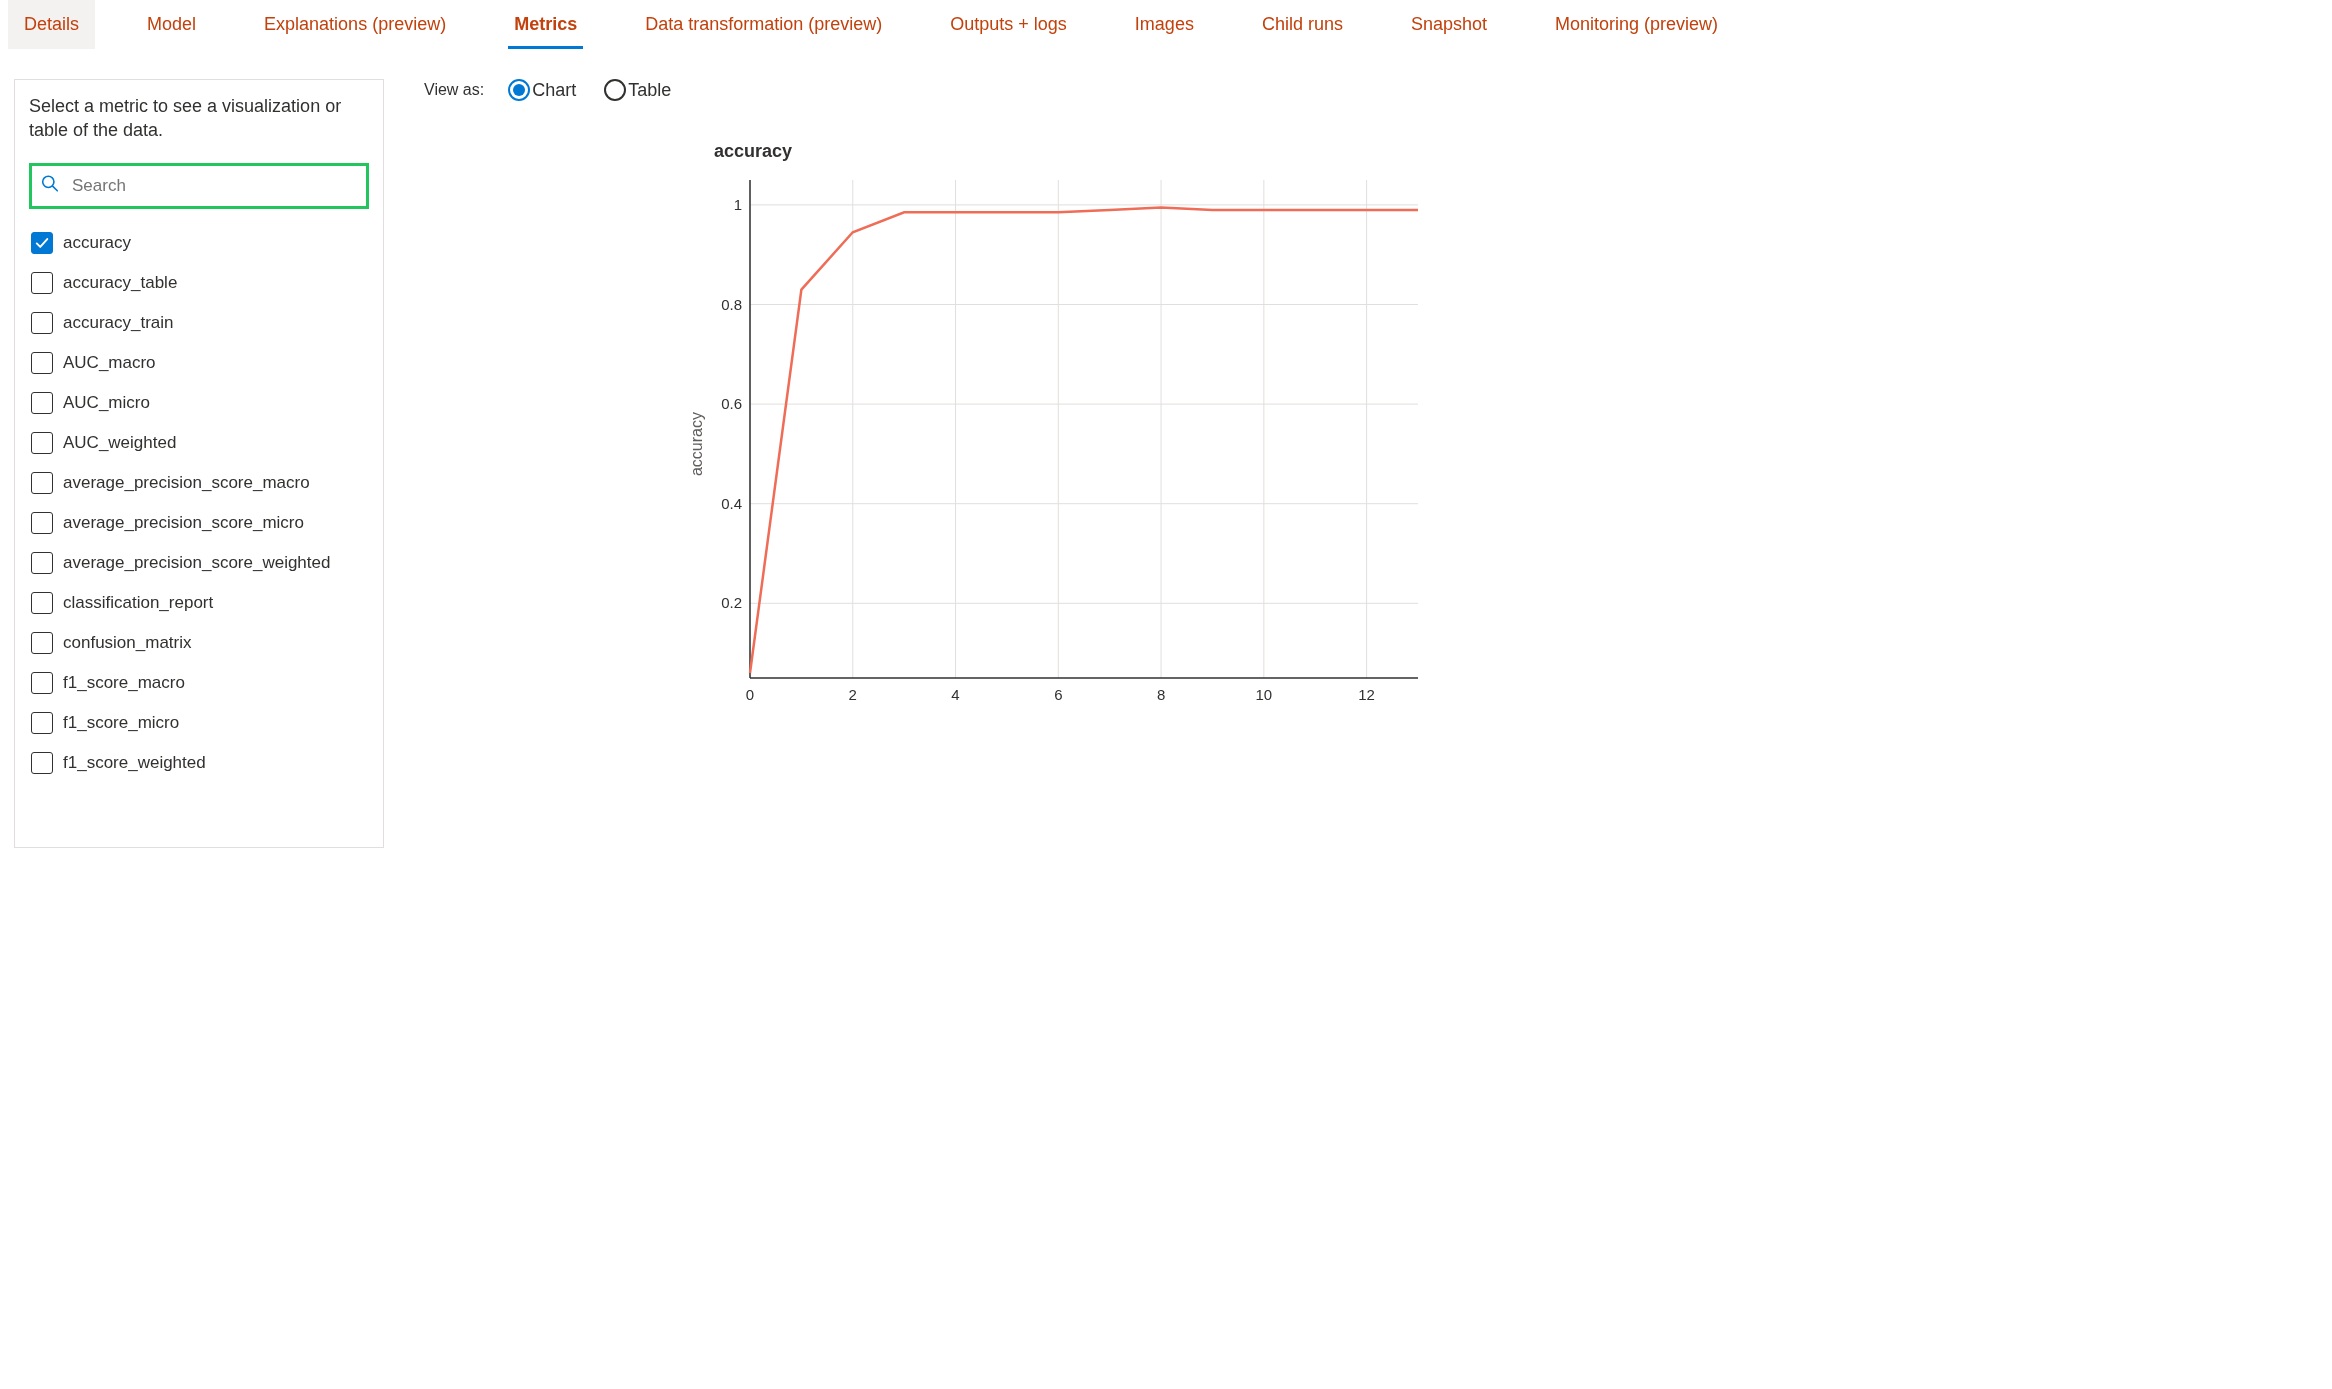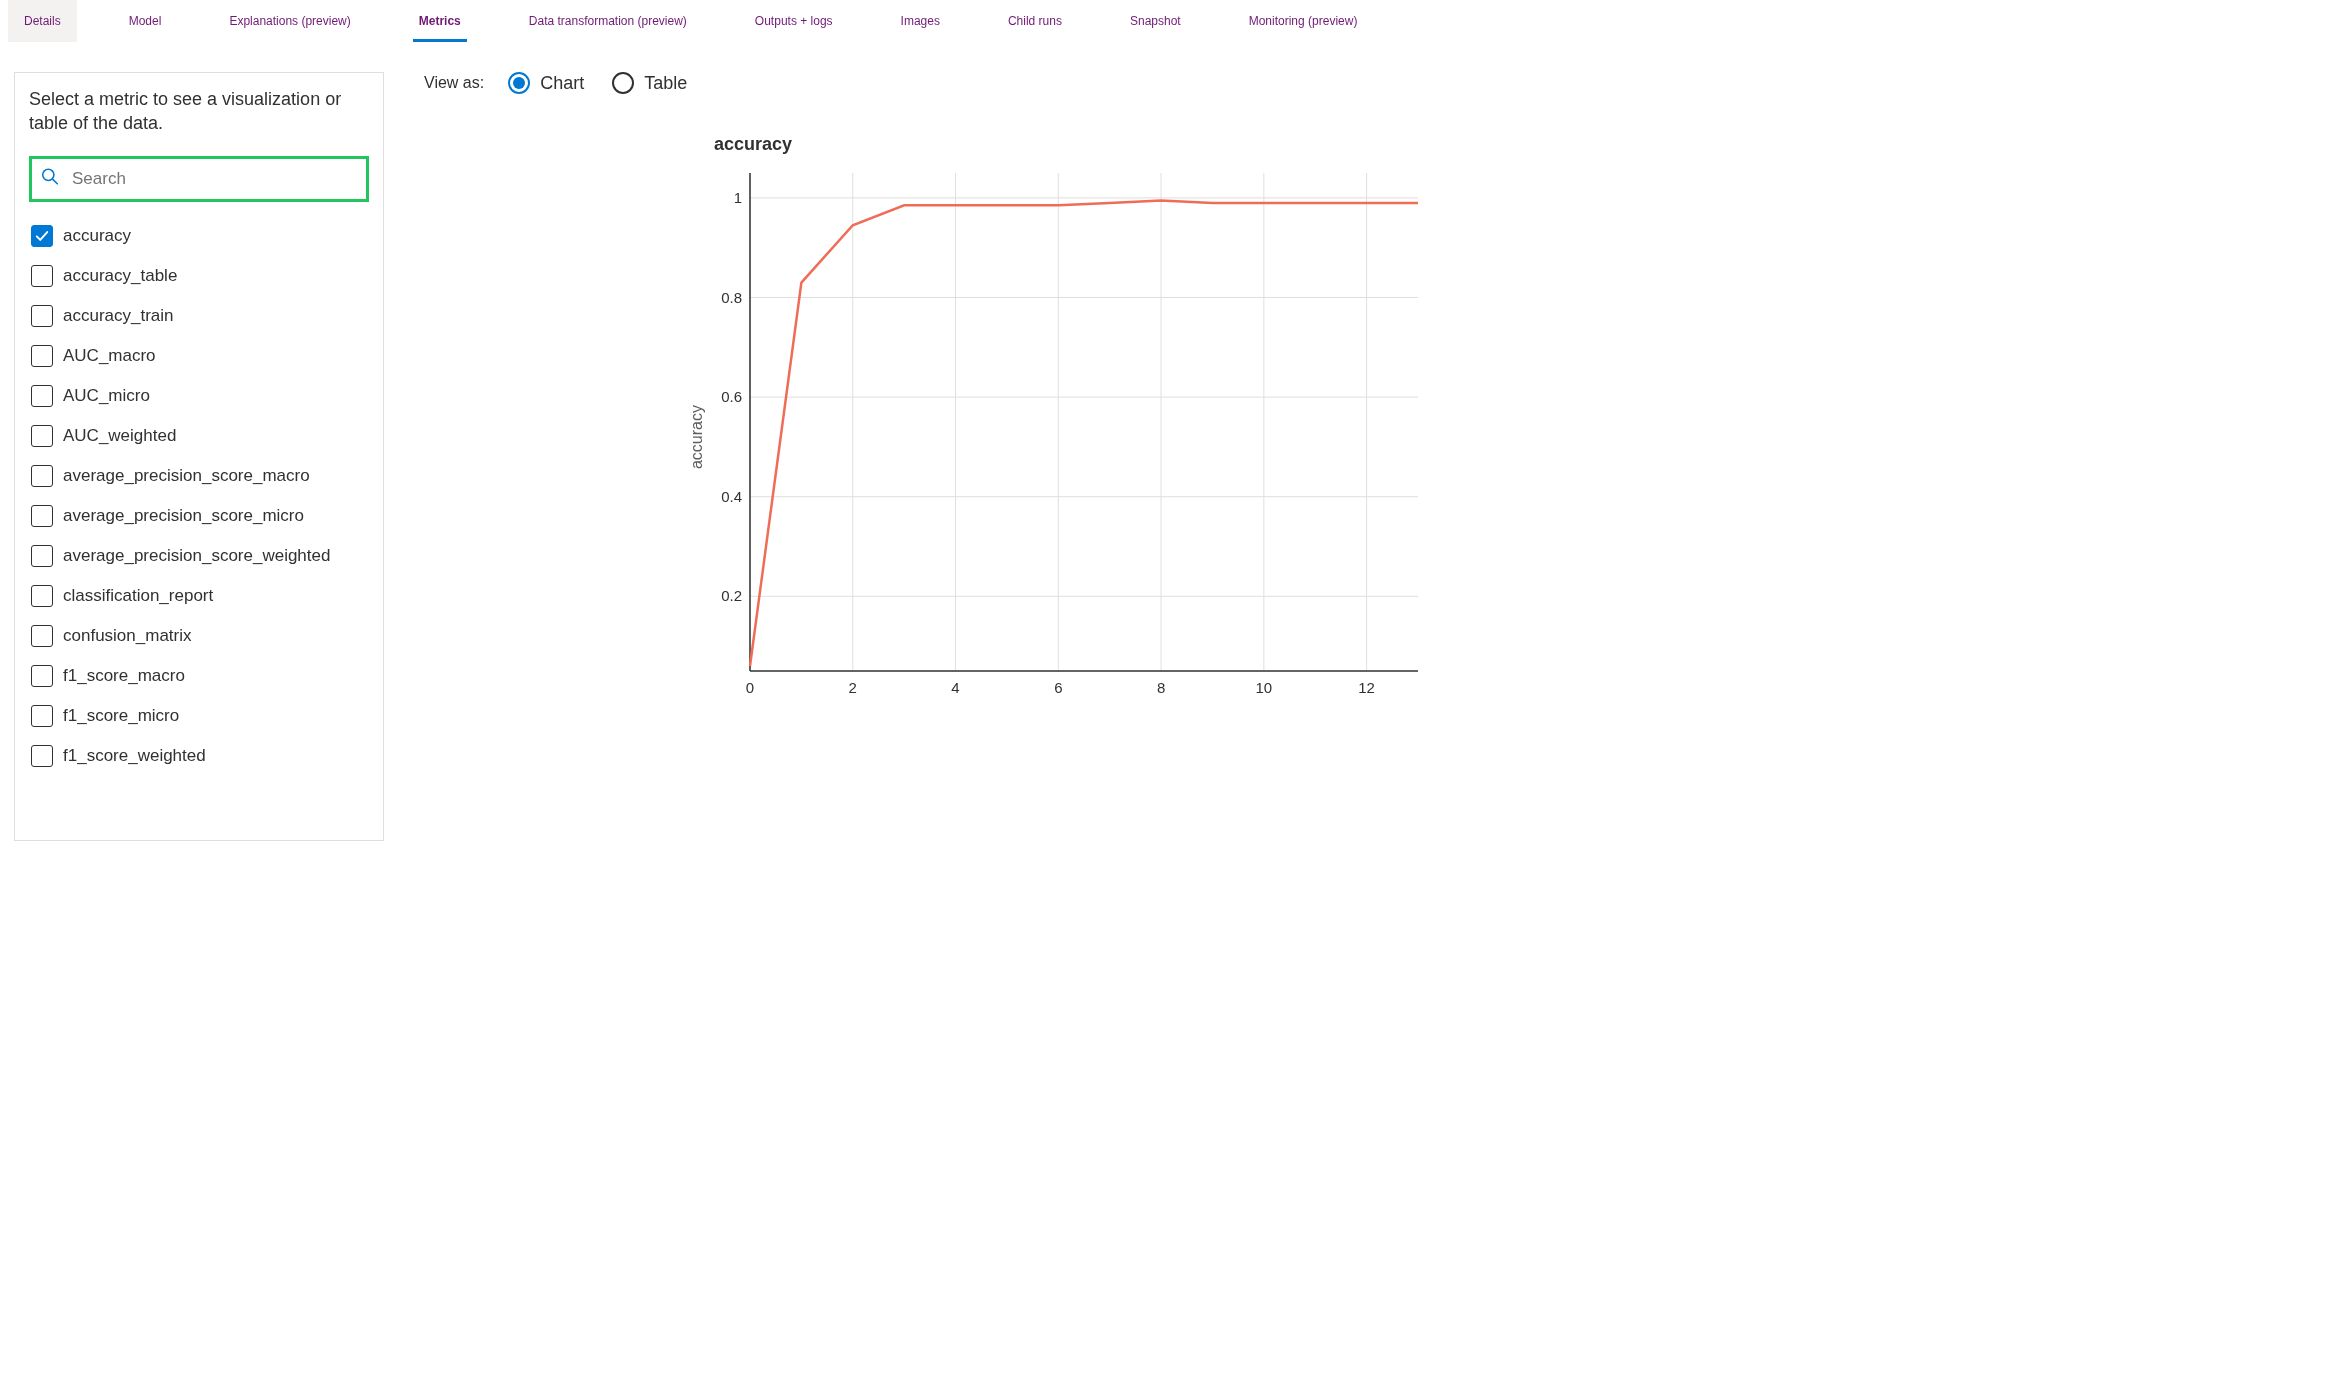--- a/index.html
+++ b/index.html
@@ -21,22 +21,22 @@
   
   .tabs {
     display: flex;
     gap: 36px;
     padding: 0 8px;
     align-items: center;
   }
   .tab {
     padding: 14px 16px;
     cursor: pointer;
-    font-size: 12px;
-    color: #701a75;
+    font-size: 18px;
+    color: #c2410c;
     position: relative;
   }
   .tab.active-bg { background: var(--gray-bg); }
   .tab.active {
     font-weight: 700;
     text-align: right;
   }
   .tab.active::after {
     content: "";
     position: absolute;
@@ -118,21 +118,21 @@
     display: flex;
     align-items: center;
     gap: 24px;
     margin-bottom: 40px;
   }
   .viewas-label { font-size: 16px; }
   .radio-group { display: flex; gap: 28px; }
   .radio {
     display: inline-flex;
     align-items: center;
-    gap: 10px;
+    gap: 2px;
     cursor: pointer;
     font-size: 18px;
   }
   .radio-circle {
     width: 22px; height: 22px;
     border: 2px solid #323130;
     border-radius: 50%;
     display: inline-flex;
     align-items: center;
     justify-content: center;

